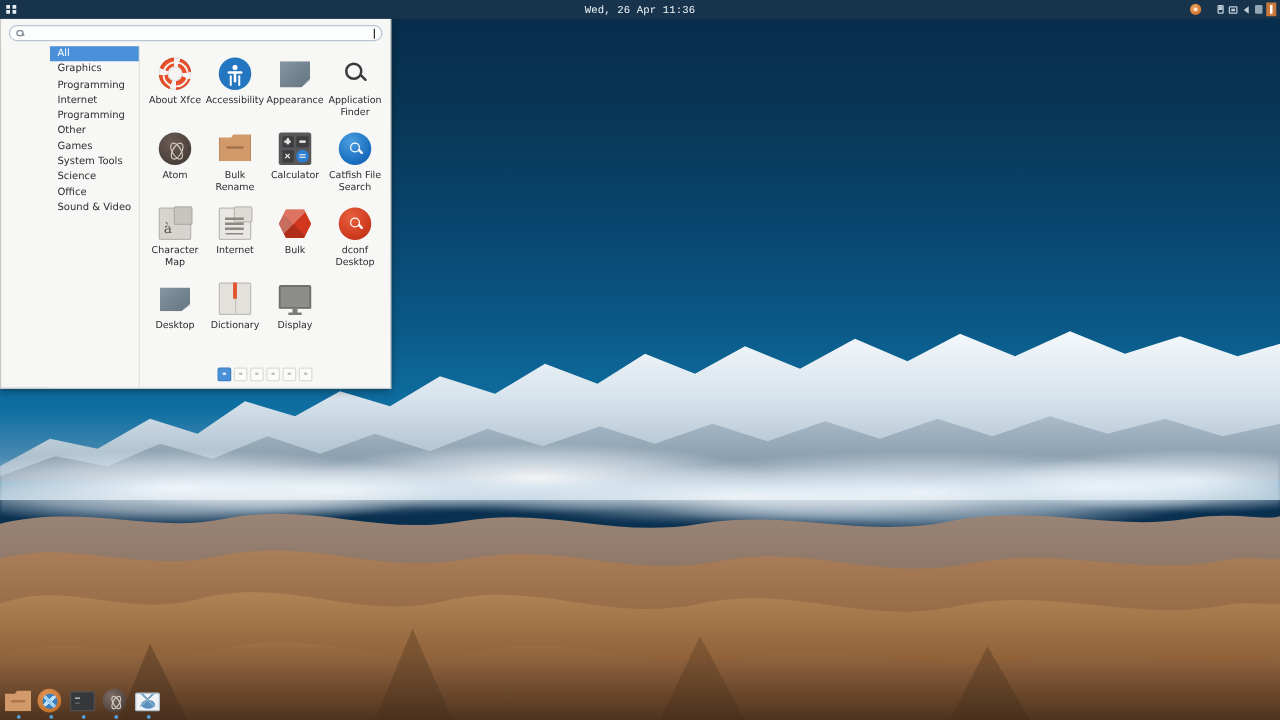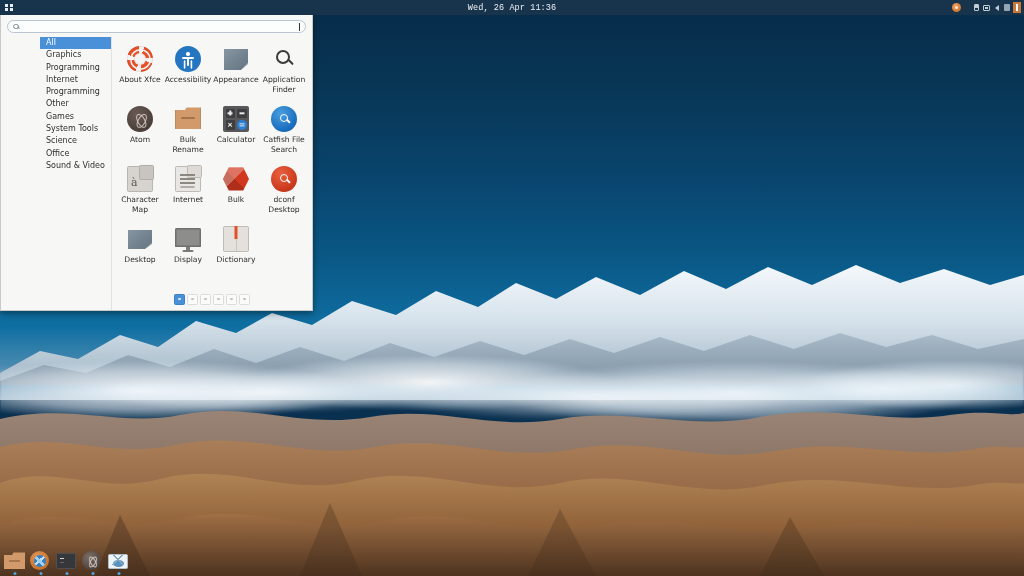--- a/index.html
+++ b/index.html
@@ -660,29 +660,29 @@
             <div class="app-label">dconf Desktop</div>
           </div>
           <div class="app">
             <div class="app-ico">
               <div class="ic ic-desktop"></div>
             </div>
             <div class="app-label">Desktop</div>
           </div>
           <div class="app">
             <div class="app-ico">
+              <div class="ic ic-dict"></div>
+            </div>
+            <div class="app-label">Dictionary</div>
+          </div>
+          <div class="app">
+            <div class="app-ico">
               <div class="ic ic-display"></div>
             </div>
             <div class="app-label">Display</div>
-          </div>
-          <div class="app">
-            <div class="app-ico">
-              <div class="ic ic-dict"></div>
-            </div>
-            <div class="app-label">Dictionary</div>
           </div>
         </div>
       <div class="pager" id="pager">
           <div class="pg active">
             <i></i>
           </div>
           <div class="pg">
             <i></i>
           </div>
           <div class="pg">

